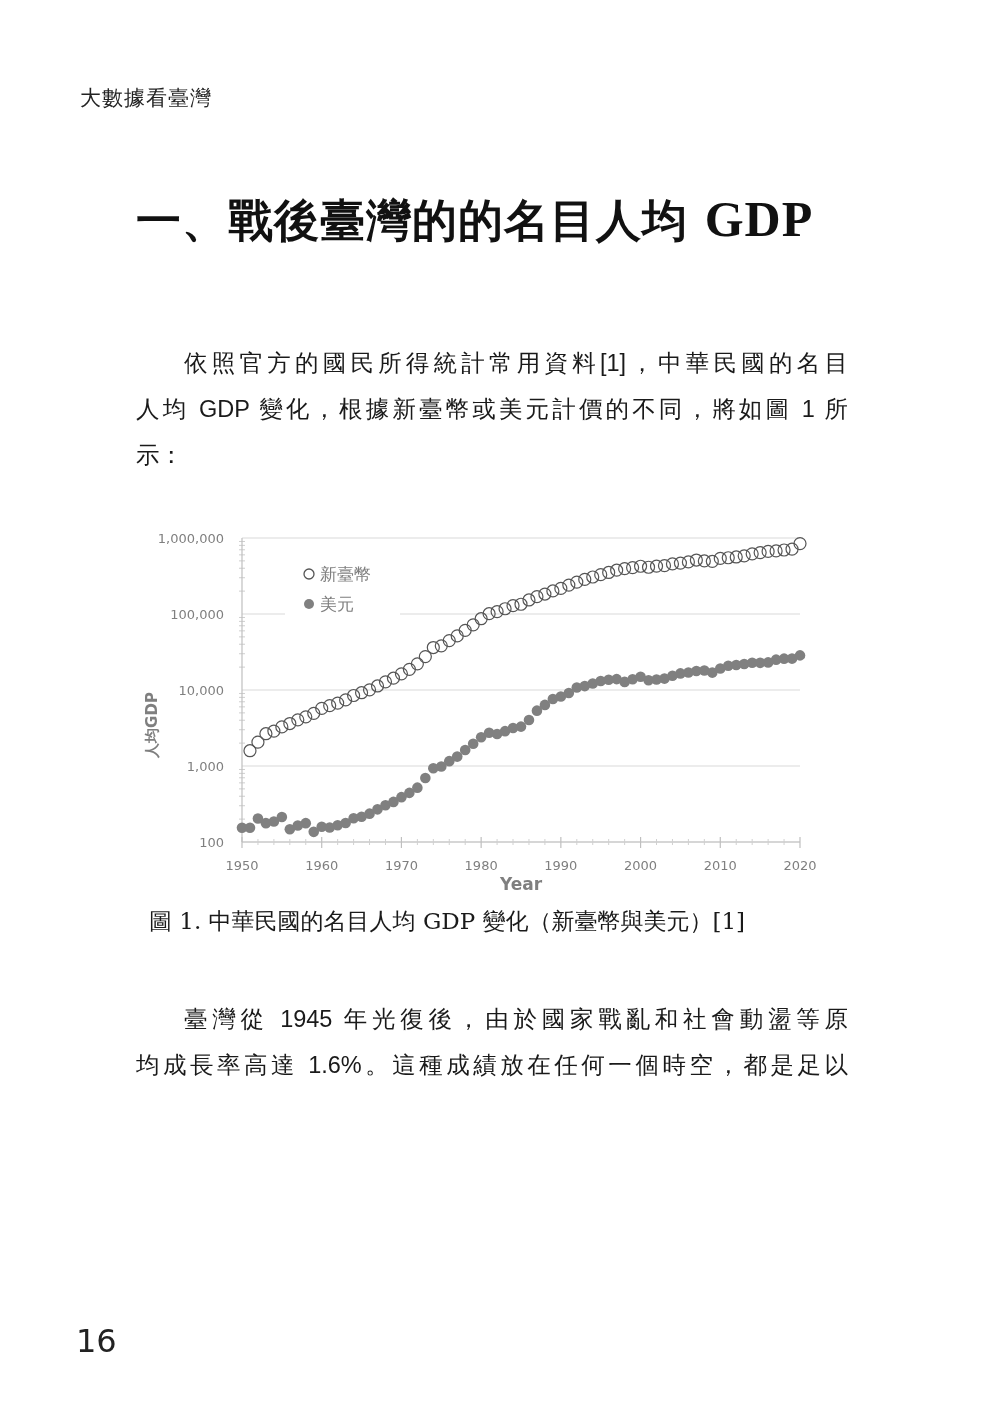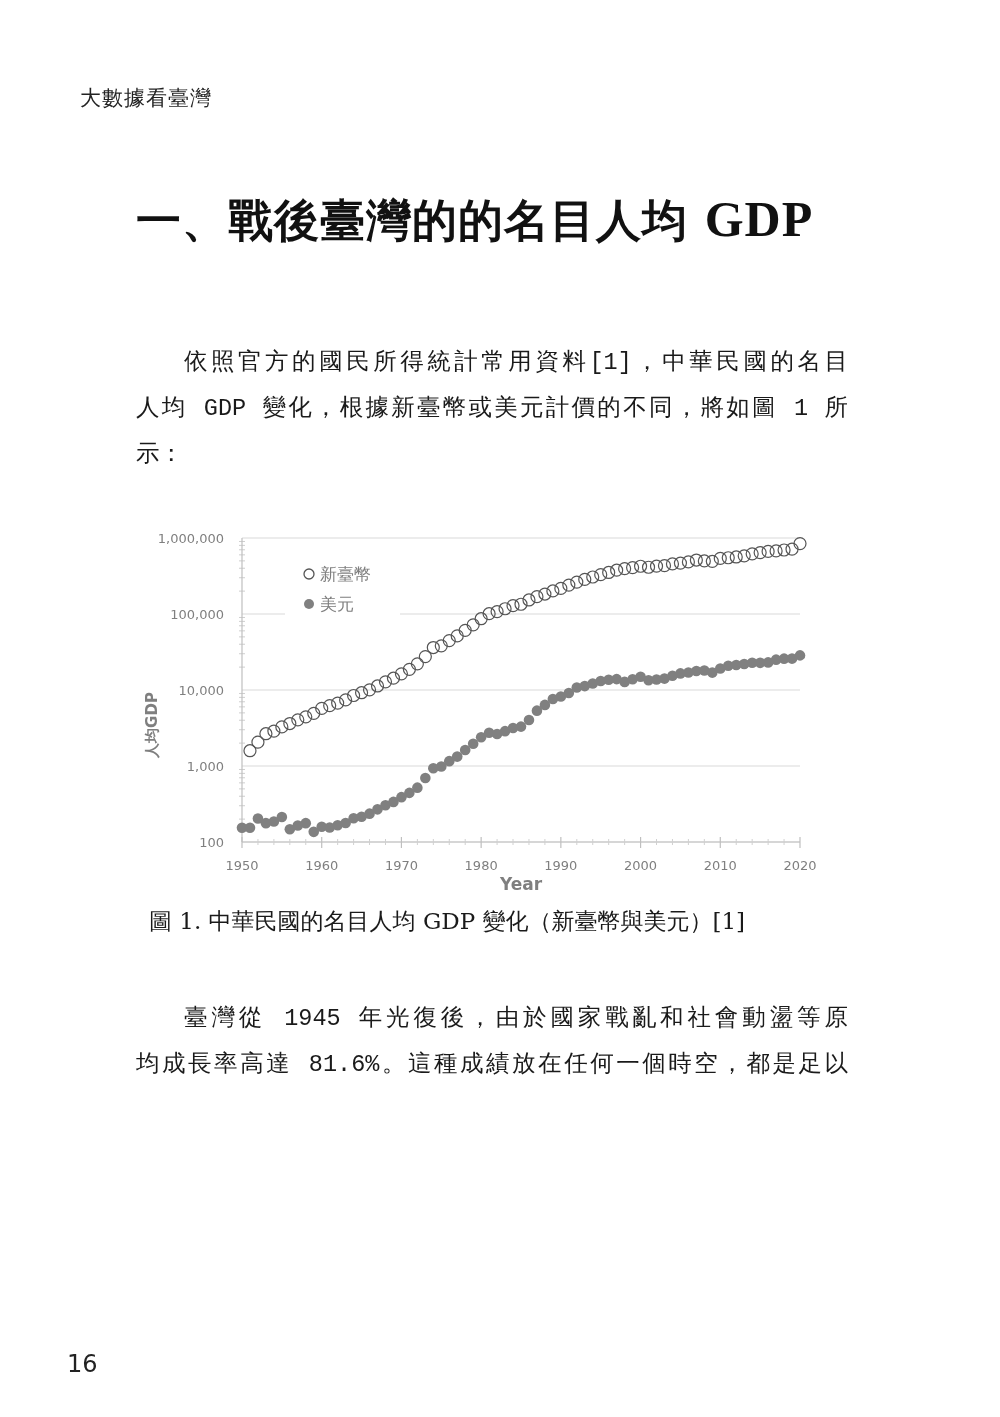--- a/index.html
+++ b/index.html
@@ -1,28 +1,28 @@
 <!DOCTYPE html>
 <html><head>
 <meta charset="utf-8">
 <style>
   html, body { margin: 0; padding: 0; background: #ffffff; }
   body { width: 1000px; height: 1417px; position: relative; overflow: hidden; color: #1a1a1a; }
   .running-header { position: absolute; left: 80px; top: 84px; font-family: "DejaVu Sans", sans-serif; font-size: 21px; color: #222; letter-spacing: 1px; }
   .chapter-title { position: absolute; left: 136px; top: 190px; font-family: "DejaVu Serif", serif; font-size: 45px; font-weight: bold; color: #111; letter-spacing: 1px; white-space: nowrap; }
   .chapter-title .latin { font-weight: bold; font-family: "Liberation Serif", serif; font-size: 50px; }
-  .para { position: absolute; left: 136px; width: 712px; font-family: Liberation Mono, monospace; font-size: 23.5px; line-height: 46px; color: #1a1a1a; }
+  .para { position: absolute; left: 136px; width: 712px; font-family: Liberation Sans, sans-serif; font-size: 23.5px; line-height: 46px; color: #1a1a1a; }
   .para .line { display: block; white-space: nowrap; text-align: justify; text-align-last: justify; }
   .para .line.last { text-align-last: left; }
   .para .indent { padding-left: 48px; }
   #para1 { top: 340px; }
   #para2 { top: 996px; }
   .figure { position: absolute; left: 135px; top: 520px; width: 700px; height: 380px; }
   .caption { position: absolute; left: 149px; top: 906px; font-family: "DejaVu Serif", serif; font-size: 23px; color: #1a1a1a; white-space: nowrap; }
-  .page-number { position: absolute; left: 67px; top: 1322px; font-family: "DejaVu Sans", sans-serif; font-size: 24px; color: #222; margin-top: 28px; }
+  .page-number { position: absolute; left: 76px; top: 1322px; font-family: "DejaVu Sans", sans-serif; font-size: 32px; color: #222; }
   svg text { font-family: "DejaVu Sans", sans-serif; }
 </style>
 </head>
 <body>
 
 <div class="running-header">大數據看臺灣</div>
 
 <div class="chapter-title"><span>一、戰後臺灣的的名目人均</span> <span class="latin">GDP</span></div>
 
 <div class="para" id="para1">
@@ -283,16 +283,16 @@
         <circle cx="657.0285714285715" cy="138.57902448297898" r="5.3" fill="#808080"></circle>
         <circle cx="665" cy="135.375091554415" r="5.3" fill="#808080"></circle>
       </g>
   </svg>
 </div>
 
 <div class="caption">圖 1. 中華民國的名目人均 GDP 變化（新臺幣與美元）[1]</div>
 
 <div class="para" id="para2">
   <span class="line indent">臺灣從 1945 年光復後，由於國家戰亂和社會動盪等原</span>
-  <span class="line">均成長率高達 81.6%。這種成績放在任何一個時空，都是足以</span>
+  <span class="line">均成長率高達 1.6%。這種成績放在任何一個時空，都是足以</span>
 </div>
 
 <div class="page-number">16</div>
 
 </body></html>

